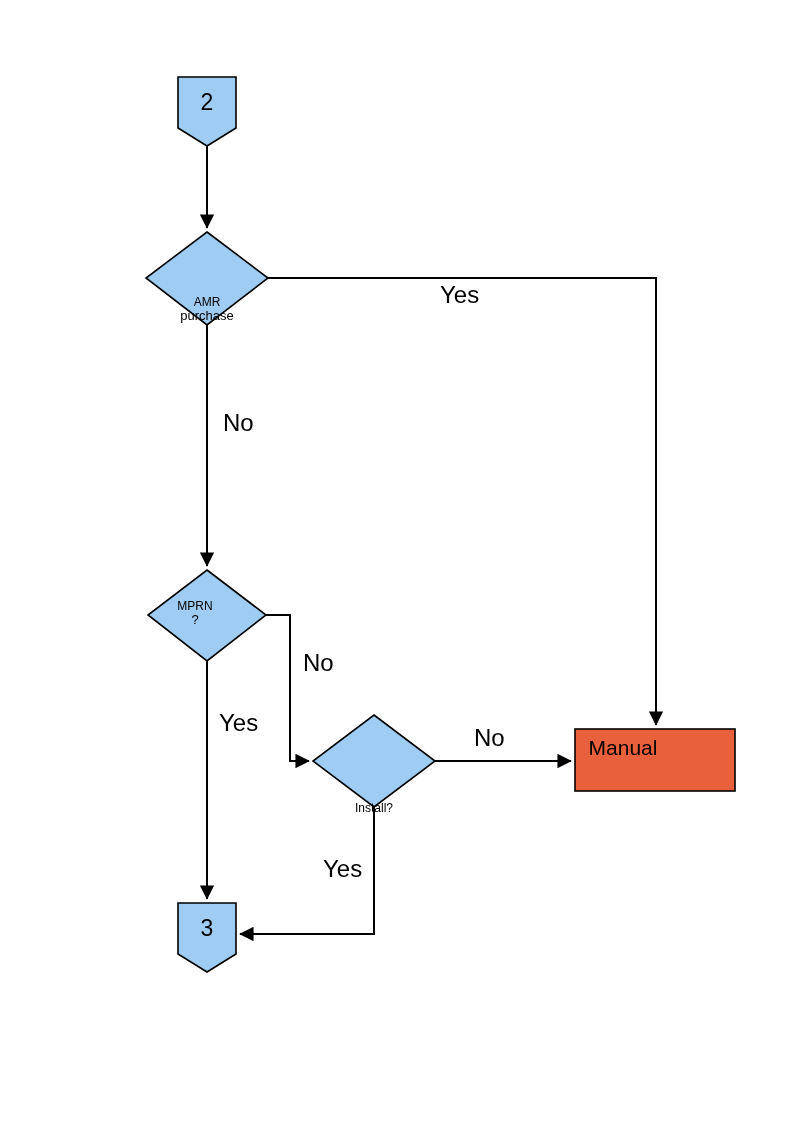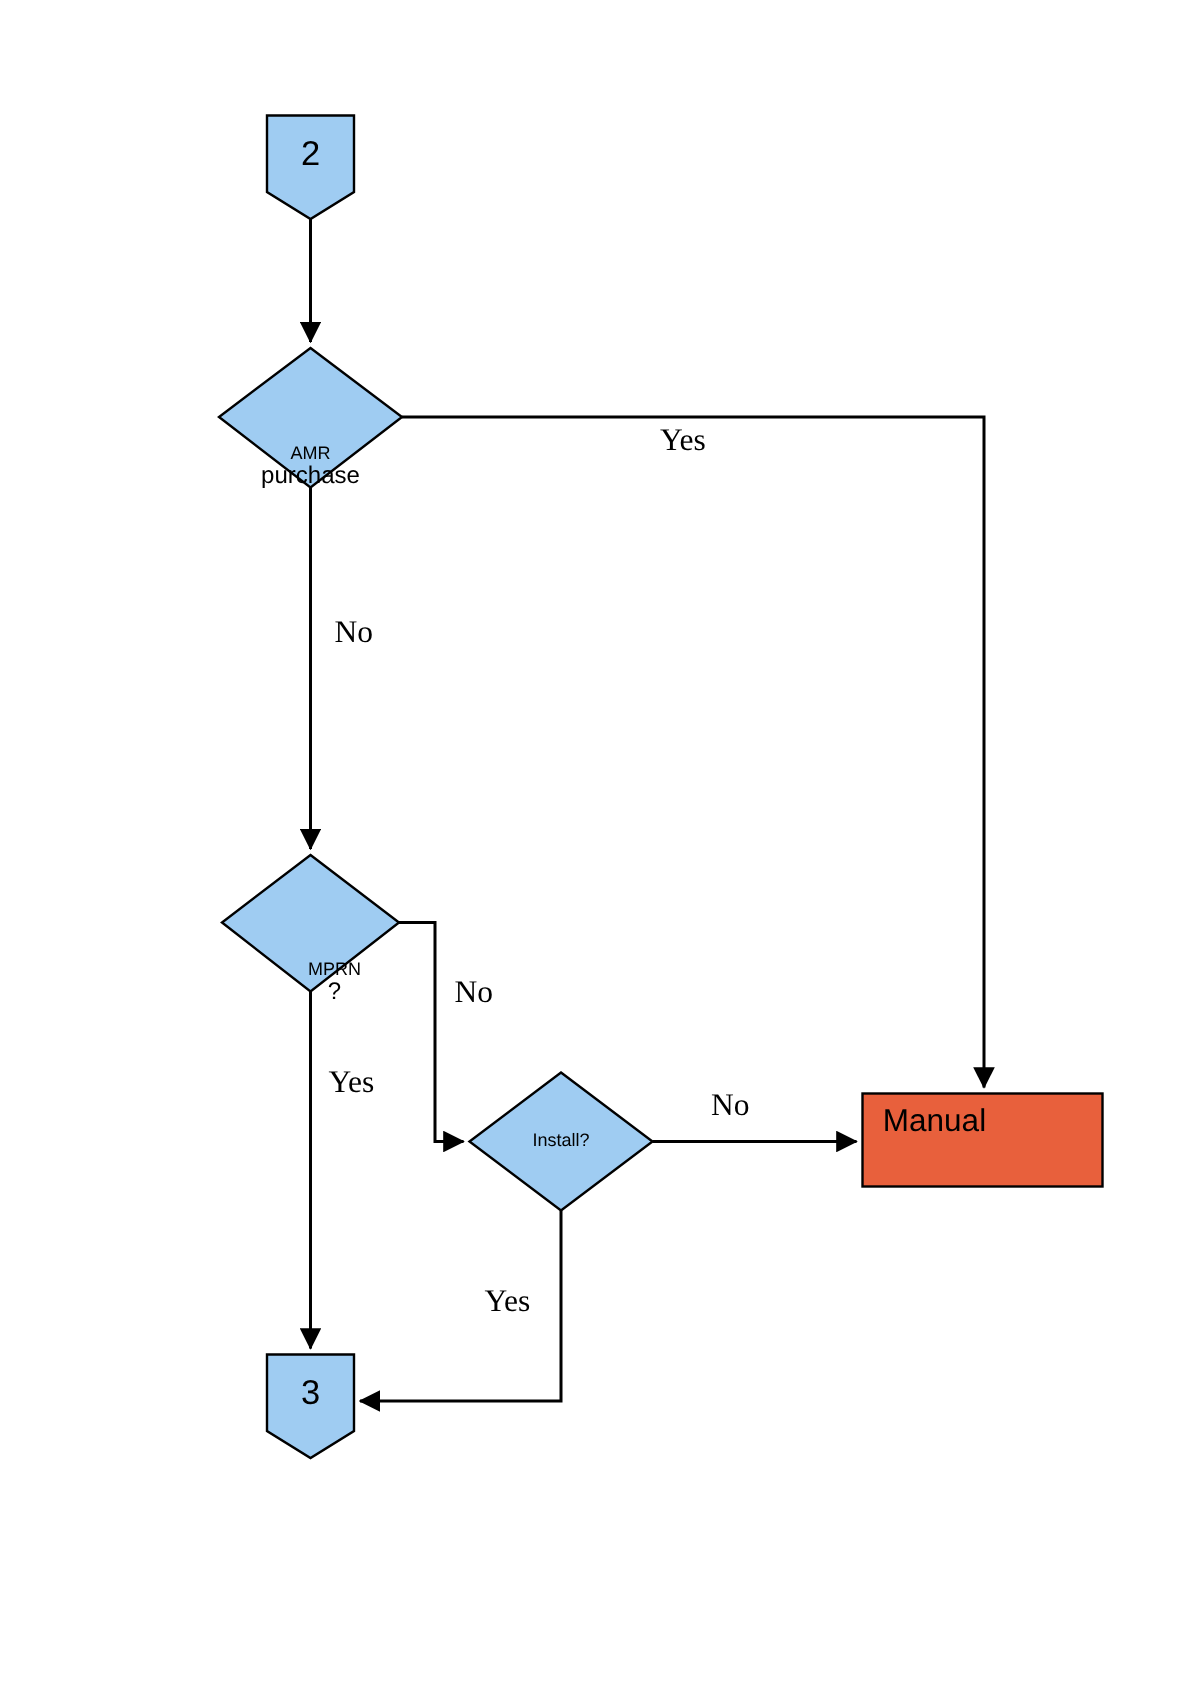--- a/index.html
+++ b/index.html
@@ -17,46 +17,47 @@
   }
   #flow-canvas {
     position: absolute;
     left: 0;
     top: 0;
     width: 794px;
     height: 1123px;
   }
   .edge-label {
     position: absolute;
-    font-family: Liberation Serif, serif;
-    font-size: 21px;
+    font-family: Liberation Sans, sans-serif;
+    font-size: 24px;
     color: #000000;
     white-space: nowrap;
     line-height: 1;
   }
   .node-label {
     position: absolute;
     font-family: "Liberation Sans", sans-serif;
     color: #000000;
     text-align: center;
     white-space: nowrap;
     line-height: 1.12;
     pointer-events: none;
   }
   .lbl-connector {
     font-size: 23px;
   }
   .lbl-diamond-big {
     font-size: 12px;
   }
   .lbl-diamond-sm {
-    font-size: 16px;
+    font-size: 13px;
   }
   .lbl-install {
     font-size: 12px;
+    margin-top: 48px;
   }
   .lbl-terminal {
     font-size: 21px;
     line-height: 1.22;
   }
 </style>
 </head>
 <body>
 
 <svg id="flow-canvas" viewBox="0 0 794 1123" width="794" height="1123" xmlns="http://www.w3.org/2000/svg">
@@ -106,21 +107,21 @@
   </g>
 </svg>
 
 <div class="node-label lbl-connector" style="left:178px; top:90px; width:58px;">2</div>
 
 <div class="node-label" style="left:147px; top:264px; width:120px;margin-top:32px;">
   <div class="lbl-diamond-big">AMR</div>
   <div class="lbl-diamond-sm">purchase</div>
 </div>
 
-<div class="node-label" style="left:164px; top:600px; width:118px;margin-top:40px;">
+<div class="node-label" style="left:136px; top:600px; width:118px;">
   <div class="lbl-diamond-big">MPRN</div>
   <div class="lbl-diamond-sm">?</div>
 </div>
 
 <div class="node-label lbl-install" style="left:313px; top:754px; width:122px;">Install?</div>
 
 <div class="node-label lbl-terminal" style="left:543px; top:735px; width:160px;">
   <div>Manual</div>
 </div>
 

